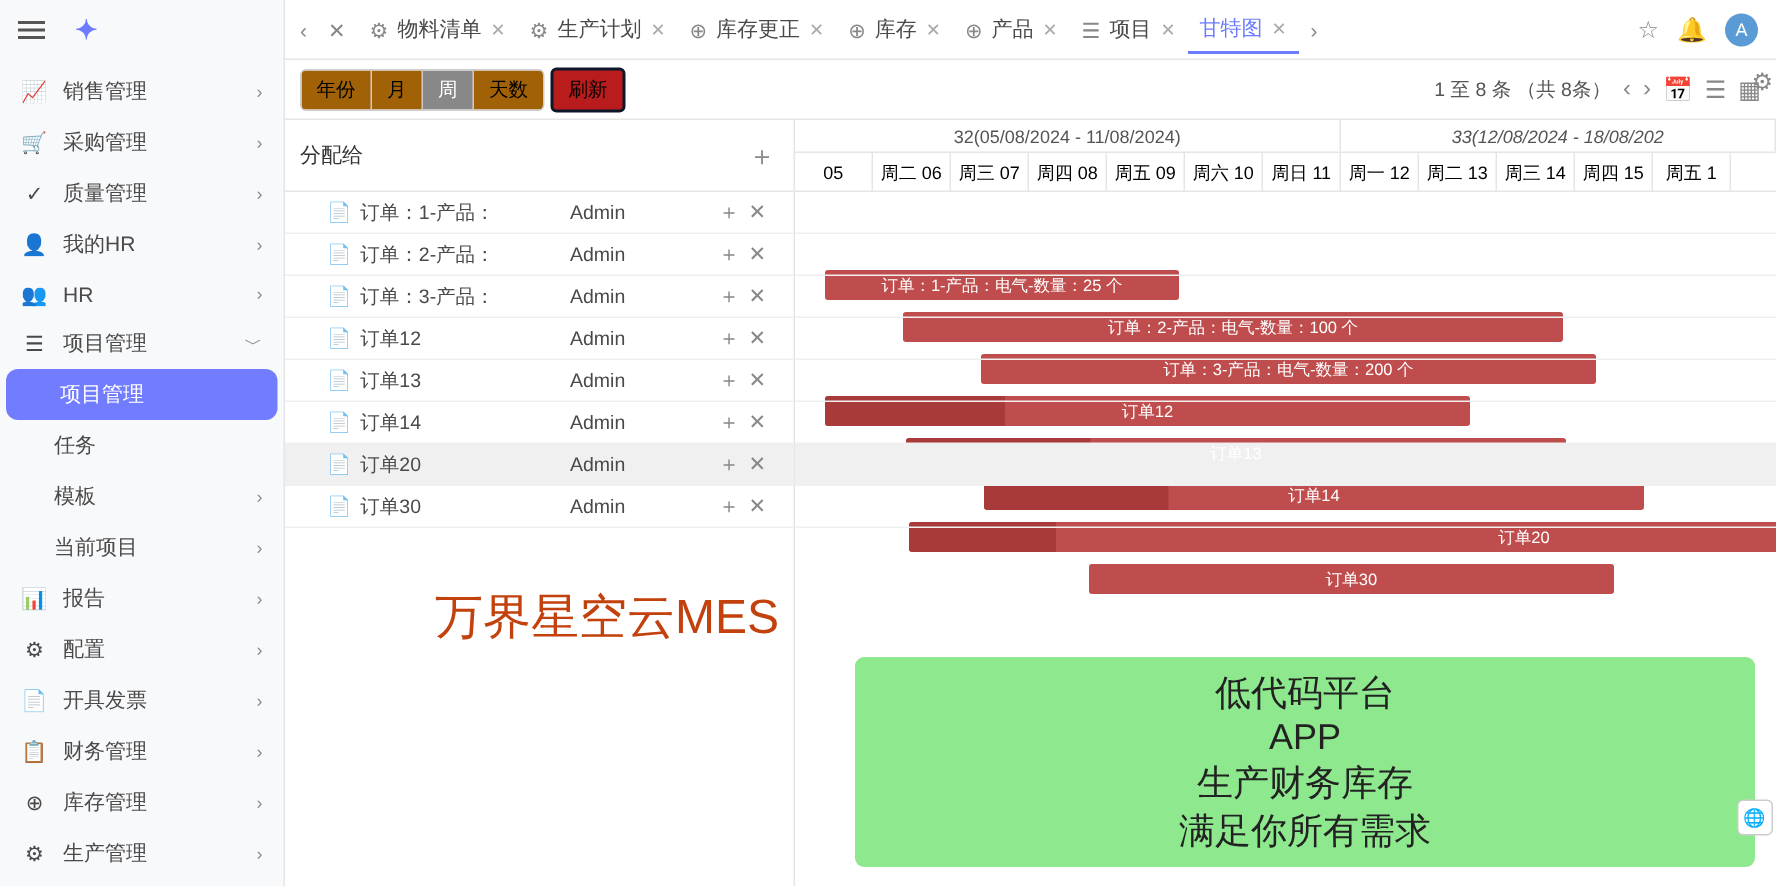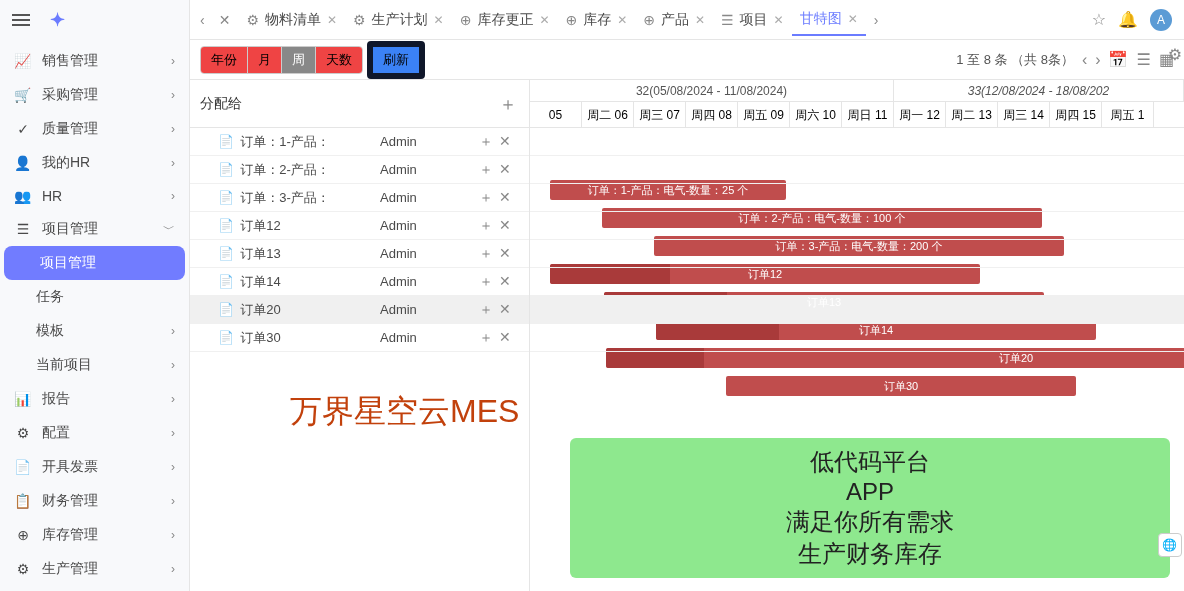--- a/index.html
+++ b/index.html
@@ -21,24 +21,24 @@
 .tab-nav { padding: 4px 6px; color: #888; cursor: pointer; font-size: 14px; }
 .tab { display: flex; align-items: center; padding: 6px 8px; gap: 6px; cursor: pointer; font-size: 14px; color: #4a4a4a; white-space: nowrap; }
 .tab.active { color: #6b7cff; border-bottom: 2px solid #6b7cff; }
 .tab-icon { font-size: 14px; color: #888; }
 .tab-close { color: #aaa; font-size: 12px; }
 .tabs-right { margin-left: auto; display: flex; gap: 12px; align-items: center; padding-right: 8px; }
 .icon-btn { color: #888; cursor: pointer; font-size: 16px; }
 .avatar { width: 22px; height: 22px; border-radius: 50%; background: #5b9bd5; color: #fff; display: flex; align-items: center; justify-content: center; font-size: 12px; }
 .toolbar { height: 40px; display: flex; align-items: center; padding: 0 10px; gap: 4px; border-bottom: 1px solid #e5e5e5; }
 .btn-group { display: flex; border: 1px solid #ccc; border-radius: 4px; overflow: hidden; }
-.btn-group button { border: none; background: #ef4444; padding: 4px 10px; font-size: 13px; cursor: pointer; border-right: 1px solid #ccc; }
+.btn-group button { border: none; background: #a16207; padding: 4px 10px; font-size: 13px; cursor: pointer; border-right: 1px solid #ccc; }
 .btn-group button:last-child { border-right: none; }
 .btn-group button.active { background: #888; color: #fff; }
-.btn-single { border: 6px solid #0f172a; background: #3b82f6; padding: 4px 10px; border-radius: 4px; font-size: 13px; cursor: pointer; }
+.btn-single { border: 2px solid #0f172a; background: #b91c1c; padding: 4px 10px; border-radius: 4px; font-size: 13px; cursor: pointer; }
 .toolbar-right { margin-left: auto; display: flex; align-items: center; gap: 8px; font-size: 13px; color: #555; }
 .gantt { flex: 1; display: flex; overflow: hidden; position: relative; }
 .gantt-left { width: 340px; border-right: 1px solid #e5e5e5; }
 .gantt-header { display: flex; height: 48px; border-bottom: 1px solid #e5e5e5; align-items: center; font-size: 14px; color: #333; font-weight: 500; }
 .gh-name { width: 180px; padding-left: 14px; }
 .gh-assign { flex: 1; padding-left: 10px; }
 .gh-add { width: 30px; color: #888; cursor: pointer; font-size: 18px; }
 .grow { display: flex; height: 28px; align-items: center; border-bottom: 1px solid #f0f0f0; font-size: 13px; color: #4a4a4a; }
 .grow.hl { background: #f0f0f0; }
 .gr-name { width: 180px; padding-left: 28px; display: flex; align-items: center; gap: 6px; white-space: nowrap; overflow: hidden; }
@@ -383,17 +383,17 @@
             </div>
           </div>
         </div>
     </div>
   </div>
 
   <div class="overlay-title">万界星空云MES</div>
   <div class="overlay-box" id="promo-box">
       <div>低代码平台</div>
       <div>APP</div>
+      <div>生产财务库存</div>
       <div>满足你所有需求</div>
-      <div>生产财务库存</div>
     </div>
   <div class="float-icon">🌐</div>
 </div>
 
 </body></html>

